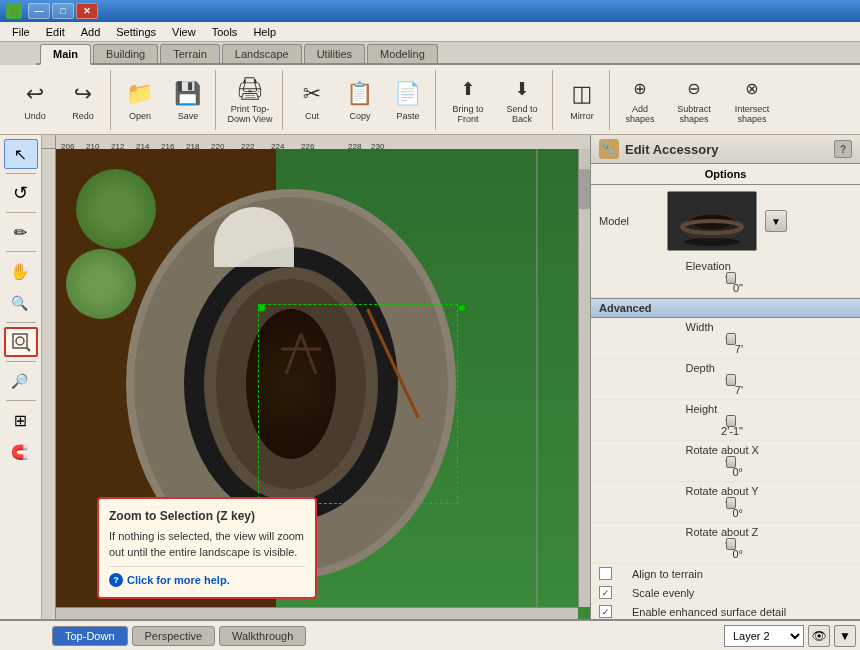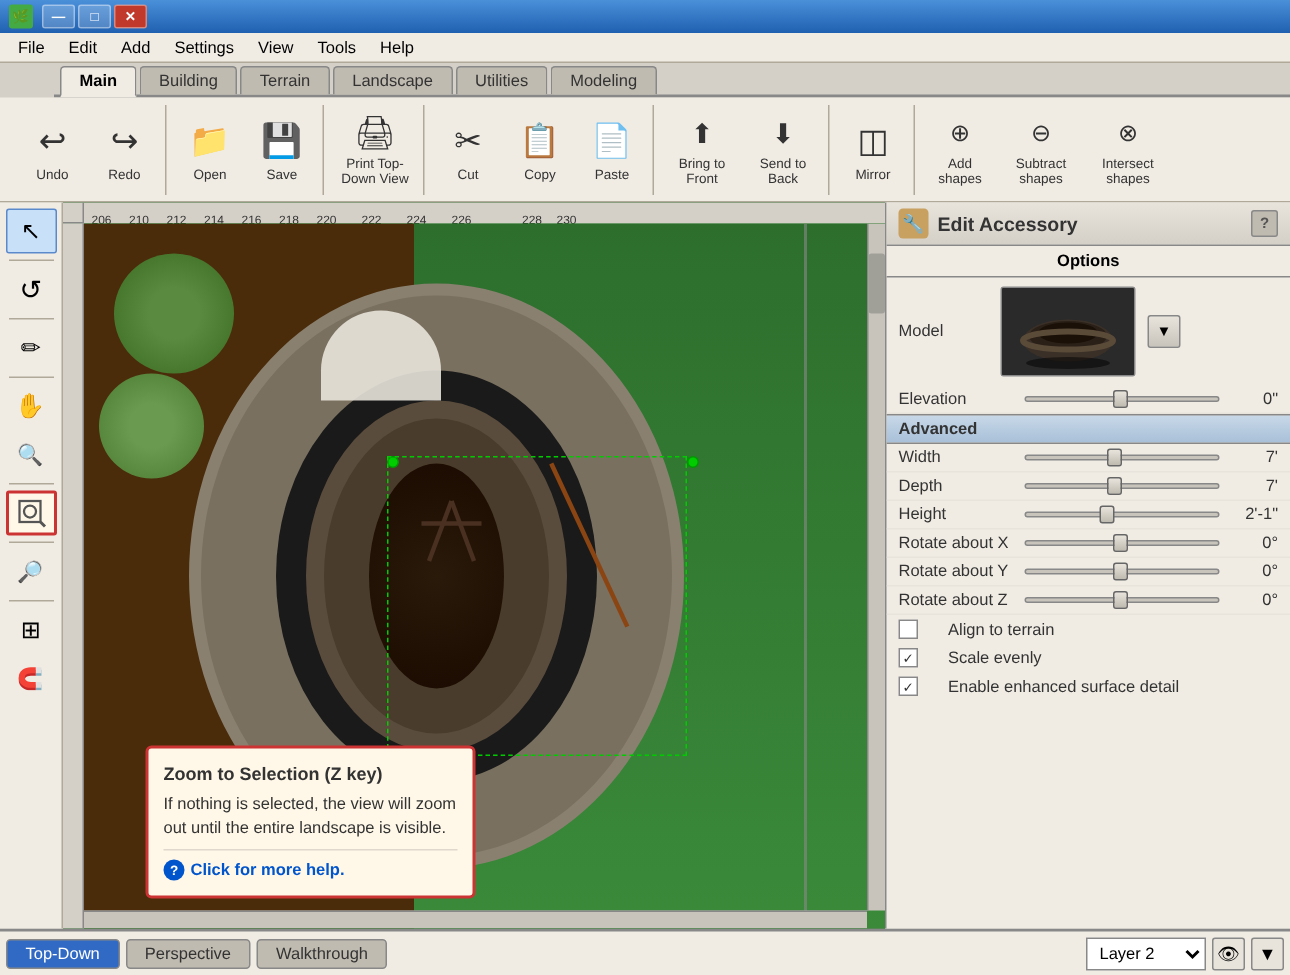--- a/index.html
+++ b/index.html
@@ -64,21 +64,21 @@
     .panel-tab.active { background: #f0ece4; font-weight: bold; }
     
     
     .model-row { display: flex; align-items: center; padding: 6px 8px; gap: 8px; }
     .model-label { font-size: 11px; color: #333; width: 60px; }
     .model-preview { width: 90px; height: 60px; background: #2a2a2a; border: 1px solid #888; display: flex; align-items: center; justify-content: center; border-radius: 2px; overflow: hidden; }
     .model-dropdown-btn { width: 22px; height: 22px; background: linear-gradient(to bottom, #e8e4dc, #c8c4bc); border: 1px solid #888; display: flex; align-items: center; justify-content: center; cursor: pointer; font-size: 10px; border-radius: 2px; }
     
     
     .section-header { background: linear-gradient(to bottom, #c8d8e8, #a8c0d8); padding: 3px 8px; font-size: 11px; font-weight: bold; color: #333; border-bottom: 1px solid #888; border-top: 1px solid #888; }
-    .slider-row { display: flex; align-items: center; padding: 3px 8px; gap: 4px; border-bottom: 1px solid #e8e4dc; }
+    .slider-row { display: flex; align-items: center; padding: 3px 8px; gap: 4px; border-bottom: 1px solid #e8e4dc; flex-direction: column; }
     .slider-label { font-size: 11px; color: #333; width: 80px; }
     .slider-track { flex: 1; height: 4px; background: #c8c4bc; border: 1px solid #888; border-radius: 2px; position: relative; }
     .slider-thumb { position: absolute; top: -5px; width: 10px; height: 12px; background: linear-gradient(to bottom, #e8e4dc, #c0bbb0); border: 1px solid #666; border-radius: 2px; cursor: pointer; }
     .slider-value { font-size: 11px; color: #333; width: 35px; text-align: right; }
     
     
     .checkbox-row { display: flex; align-items: center; padding: 3px 8px; gap: 20px; }
     .cb { width: 13px; height: 13px; border: 1px solid #888; background: white; display: flex; align-items: center; justify-content: center; font-size: 9px; cursor: pointer; }
     .cb.checked { color: #333; }
     .cb-label { font-size: 11px; color: #333; }
@@ -86,21 +86,21 @@
     
     #tooltip { position: absolute; left: 55px; bottom: 30px; width: 220px; background: #fff8e8; border: 2px solid #cc3333; border-radius: 4px; padding: 10px; z-index: 100; }
     .tooltip-title { font-size: 12px; font-weight: bold; color: #333; margin-bottom: 6px; }
     .tooltip-text { font-size: 11px; color: #333; line-height: 1.4; margin-bottom: 6px; }
     .tooltip-help { display: flex; align-items: center; gap: 4px; color: #0055cc; font-size: 11px; cursor: pointer; margin-top: 6px; border-top: 1px solid #e0d8cc; padding-top: 6px; font-weight: bold; }
     .help-circle { width: 14px; height: 14px; border-radius: 50%; background: #0055cc; color: white; display: flex; align-items: center; justify-content: center; font-size: 9px; font-weight: bold; }
     
     
     #bottom-bar { height: 32px; background: #f0ece4; border-top: 2px solid #888; display: flex; align-items: center; padding: 0 4px; gap: 4px; }
     .view-tab { padding: 3px 12px; font-size: 11px; cursor: pointer; background: #c0bbb0; border: 1px solid #888; border-radius: 3px; color: #333; }
-    .view-tab.active { background: #316ac5; color: white; }
+    .view-tab.active { background: #316ac5; color: white; margin-left: 48px; }
     .layer-select { height: 22px; font-size: 11px; background: white; border: 1px solid #888; padding: 0 4px; min-width: 80px; }
     .bottom-icon-btn { width: 22px; height: 22px; background: #e8e4dc; border: 1px solid #888; display: flex; align-items: center; justify-content: center; cursor: pointer; font-size: 12px; border-radius: 2px; }
     .spacer { flex: 1; }
   </style>
 </head>
 <body>
 
 <div id="titlebar">
   <span class="icon">🌿</span>
   <div class="controls">

